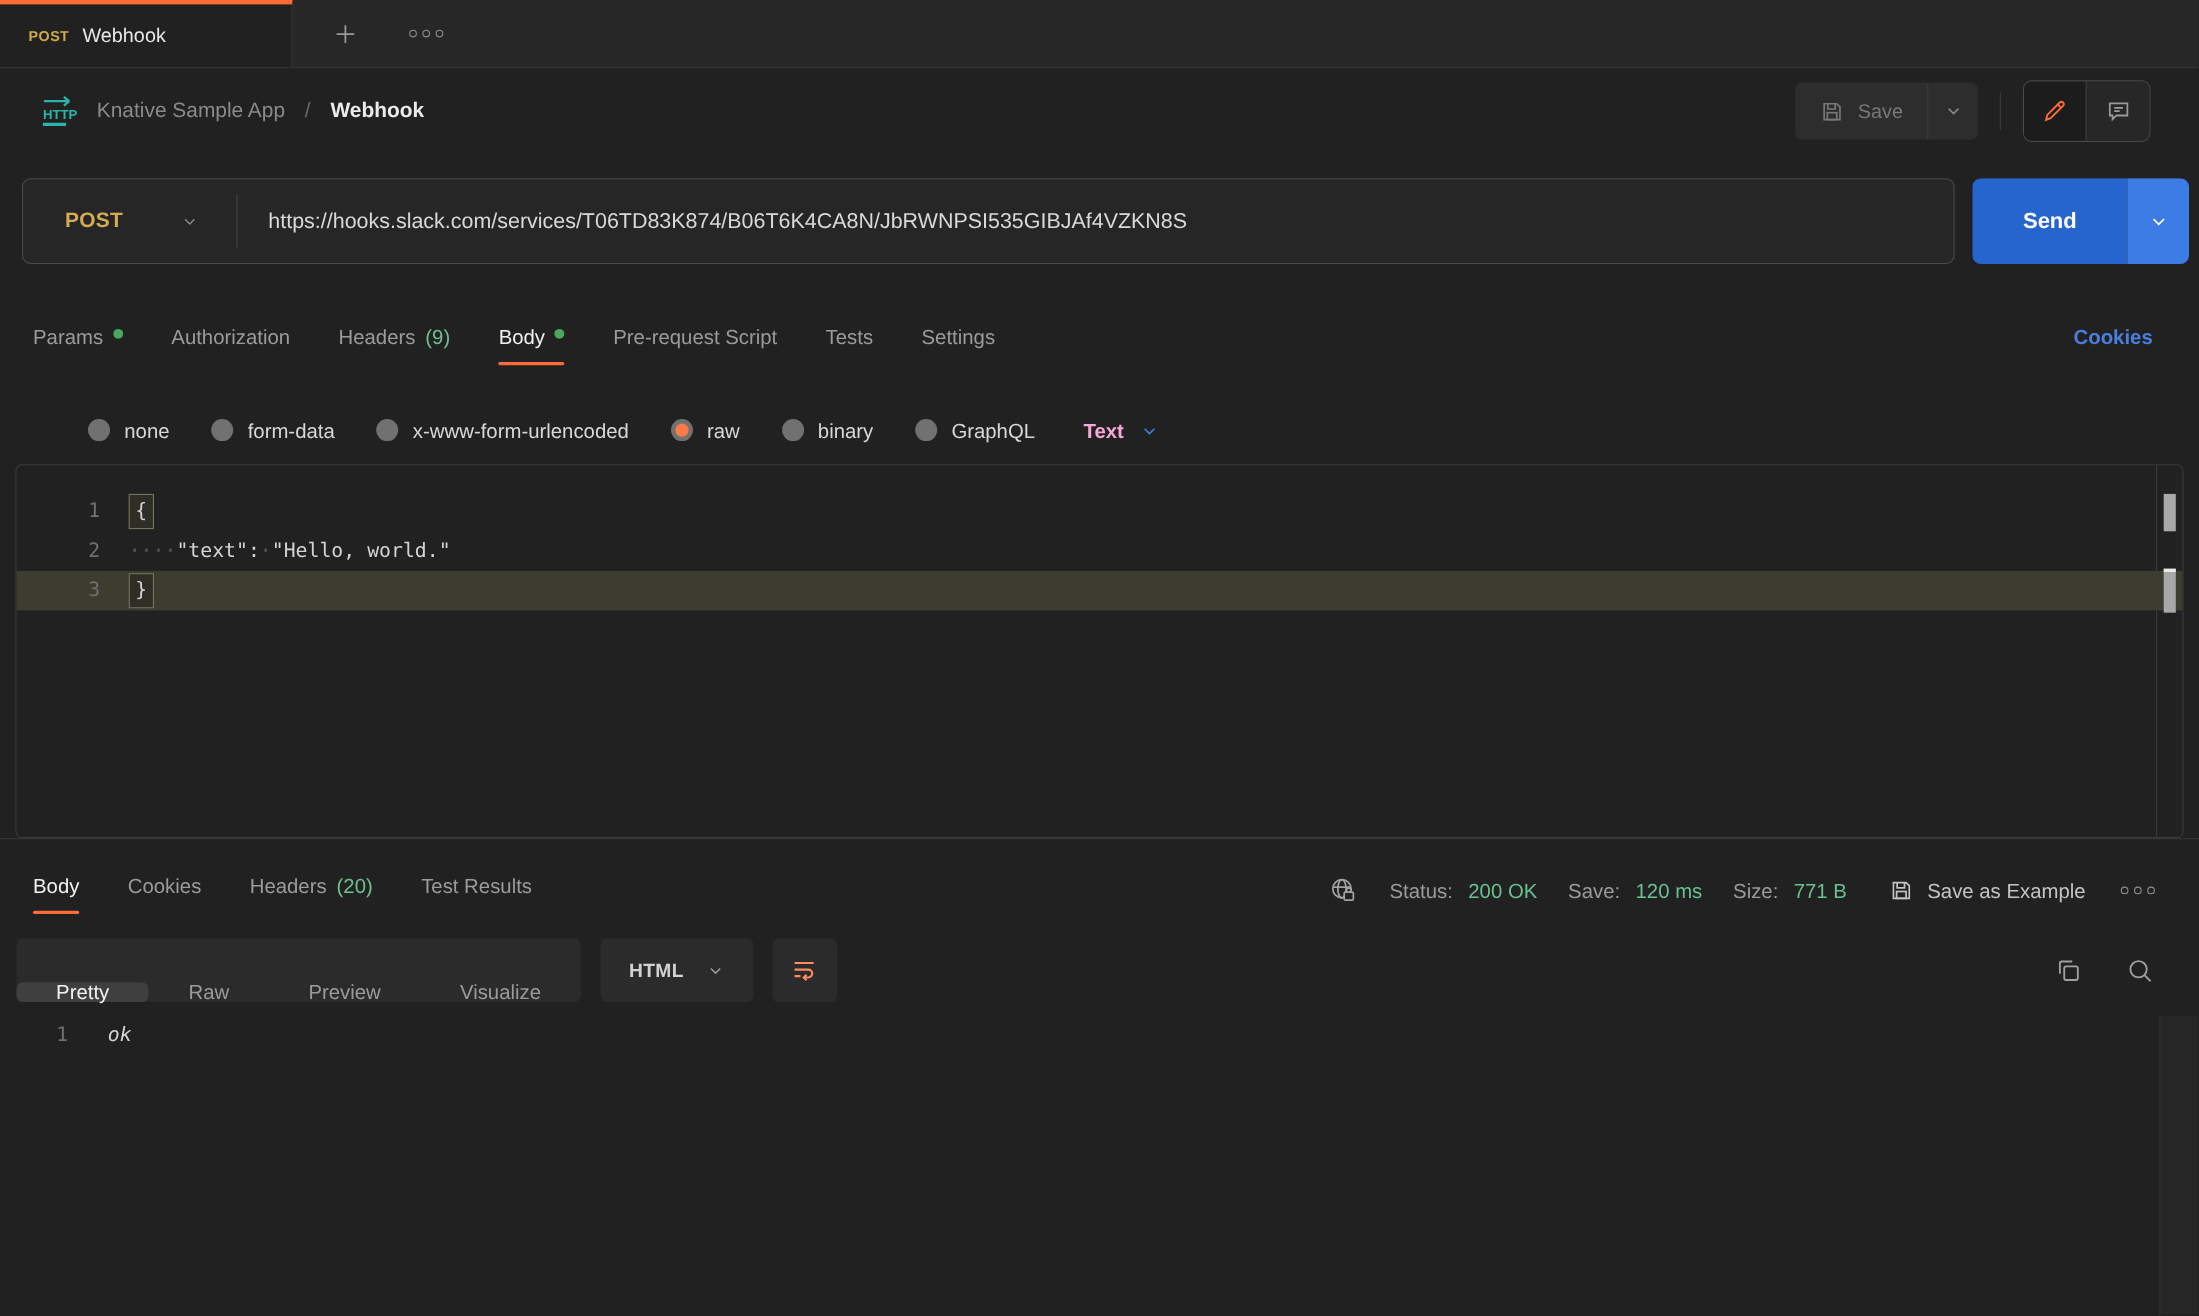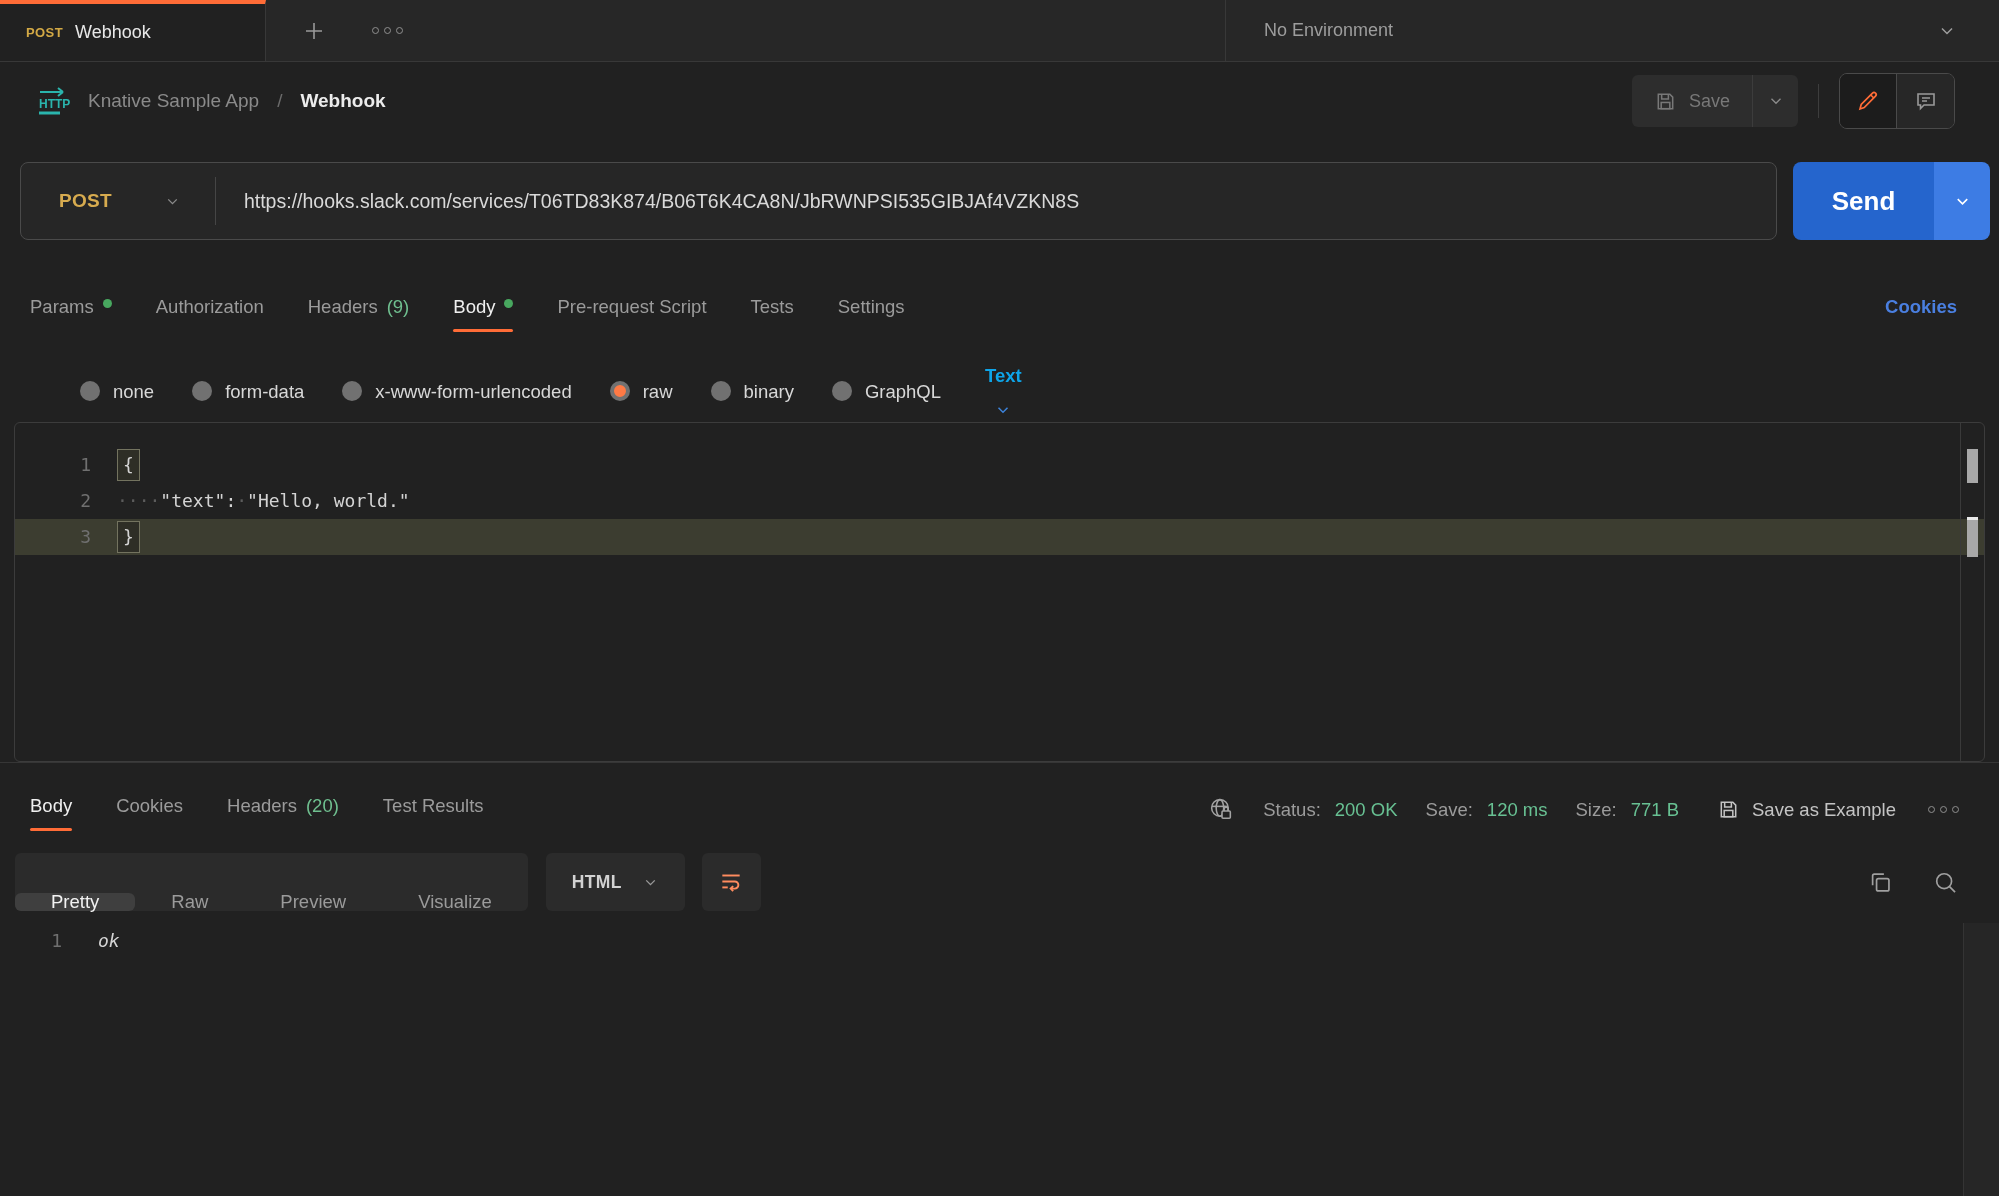--- a/index.html
+++ b/index.html
@@ -47,38 +47,38 @@
   .icon-pair .comment-cell { color:#9a9a9a; }
 
   
   .url-row { display:flex; align-items:stretch; gap:16px; margin:22px 9px 0 20px; height:78px; flex:0 0 auto; }
   .url-box { flex:1; display:flex; align-items:center; background:#262626; border:1px solid #4a4a4a; border-radius:8px; }
   .method-select { display:flex; align-items:center; gap:52px; padding:0 34px 0 38px; cursor:pointer; }
   .method-label { color:#d7ab4f; font-weight:bold; font-size:19px; letter-spacing:.3px; }
   .url-box .divider-v { width:1px; align-self:stretch; margin:14px 0; background:#454545; }
   .url-input { flex:1; padding:0 20px 0 28px; font-size:19.5px; color:#d9d9d9; white-space:nowrap; overflow:hidden; }
   .send-group { display:flex; border-radius:8px; overflow:hidden; width:197px; flex:0 0 auto; }
-  .send-main { flex:1; background:#2565cd; border:none; color:#ffffff; font-family:inherit; font-size:26px; font-weight:600; cursor:pointer; }
+  .send-main { flex:1; background:#2565cd; border:none; color:#ffffff; font-family:inherit; font-size:20px; font-weight:600; cursor:pointer; }
   .send-caret { width:56px; background:#3d7ce4; border:none; color:#fff; cursor:pointer; display:flex; align-items:center; justify-content:center; }
 
   
   .req-tabs { display:flex; align-items:flex-end; margin-top:40px; height:60px; padding:0 42px 0 30px; flex:0 0 auto; }
   .req-tab { position:relative; display:flex; align-items:center; gap:9px; padding:0 0 22px 0; margin-right:44px; font-size:18.5px; color:#9b9b9b; cursor:pointer; }
   .req-tab .count { color:#6fbf8f; }
   .req-tab .dot { width:9px; height:9px; border-radius:50%; background:#48a85f; margin-top:-8px; }
   .req-tab.active { color:#f0f0f0; }
   .req-tab.active::after { content:""; position:absolute; left:0; right:0; bottom:8px; height:3px; border-radius:2px; background:#ff6c37; }
   .cookies-link { margin-left:auto; padding-bottom:22px; color:#4a7fe0; font-size:18.5px; font-weight:600; cursor:pointer; }
 
   
   .body-type-row { display:flex; align-items:center; gap:38px; margin-top:28px; height:48px; padding-left:80px; flex:0 0 auto; }
   .radio-item { display:flex; align-items:flex-start; gap:13px; cursor:pointer; font-size:18.5px; color:#d8d8d8; }
   .radio-circle { width:20px; height:20px; border-radius:50%; background:#717171; flex:0 0 auto; }
   .radio-item.selected .radio-circle { background:#ff7a45; border:4.5px solid #717171; }
-  .lang-select { display:flex; align-items:center; gap:14px; margin-left:6px; color:#0ea5e9; font-size:18.5px; font-weight:600; cursor:pointer;flex-direction:column; }
+  .lang-select { display:flex; align-items:center; gap:14px; margin-left:6px; color:#f9a8d4; font-size:18.5px; font-weight:600; cursor:pointer; }
 
   
   .editor { position:relative; margin:6px 14px 0 14px; height:340px; background:#212121;
             border:1px solid #3c3c3c; border-radius:6px; padding-top:24px; flex:0 0 auto; overflow:hidden;
             font-family:"DejaVu Sans Mono", monospace; font-size:18px; }
   .ed-line { display:flex; height:36px; line-height:36px; }
   .ed-line .ln { width:76px; text-align:right; color:#707070; flex:0 0 auto; }
   .ed-line .code { padding-left:26px; color:#d4d4d4; white-space:pre; }
   .ed-line.active-line { background:#3c3d30; }
   .bracket { display:inline-block; border:1px solid #73735f; background:#2e2e26; padding:0 5px; height:32px; line-height:30px; }
@@ -140,28 +140,20 @@
             </svg>
         </span>
       </button>
       <button class="iconbtn">
         <span class="meatball">
             <i></i>
             <i></i>
             <i></i>
           </span>
       </button>
-    </div>
-    <div class="env-selector">
-      <span>No Environment</span>
-      <span>
-        <svg width="20" height="20" viewBox="0 0 24 24" fill="none" stroke="#9d9d9d" stroke-width="1.8">
-            <path d="M6 9l6 6 6-6"></path>
-          </svg>
-      </span>
     </div>
   </div>
 
   <div class="header-row">
     <div class="breadcrumb">
       <span>
         <svg width="34" height="30" viewBox="0 0 34 30">
           <path d="M4 6 H27 M27 6 L22 2 M27 6 L22 10" fill="none" stroke="#2ab5ad" stroke-width="2"></path>
           <text x="3" y="22" font-family="Liberation Sans, sans-serif" font-size="12" font-weight="bold" fill="#2ab5ad">HTTP</text>
           <path d="M3 27 H24" stroke="#2ab5ad" stroke-width="3"></path>

